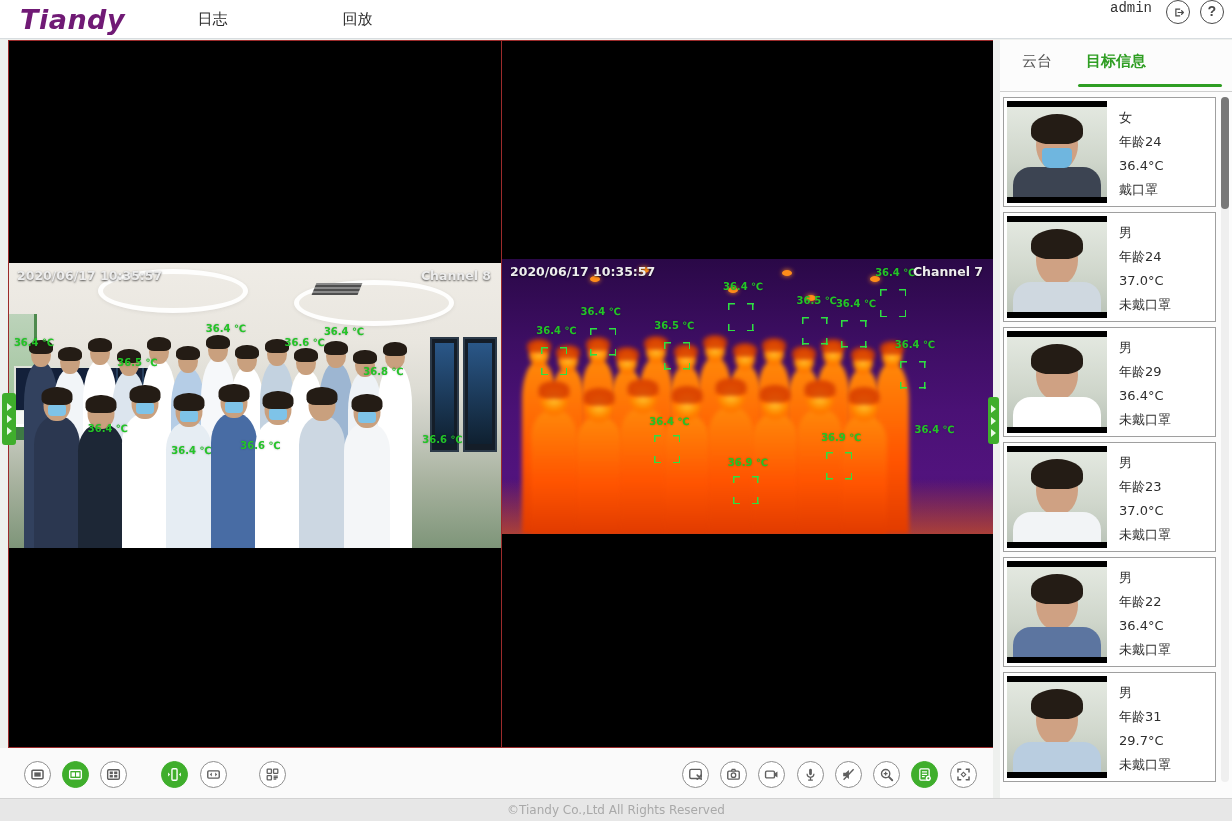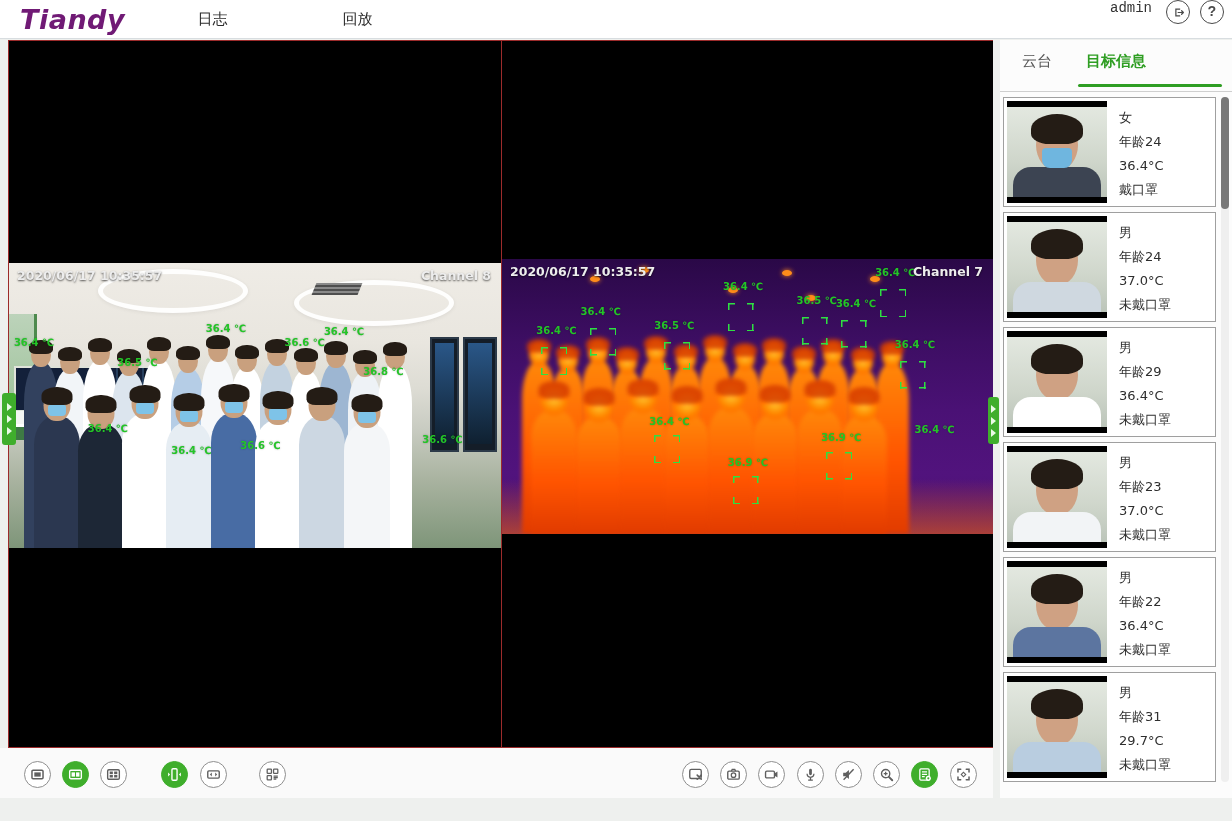--- a/index.html
+++ b/index.html
@@ -474,20 +474,21 @@
         </svg>
     </div>
     <div class="cbtn" style="left:949.5px">
       <svg width="17" height="17" viewBox="0 0 16 16">
           <path d="M2.8,5.6 V3 H5.4 M10.6,3 H13.2 V5.6 M13.2,10.4 V13 H10.6 M5.4,13 H2.8 V10.4" stroke="currentColor" stroke-width="1.4" fill="none" stroke-linecap="round"></path>
           <rect x="6.5" y="6.5" width="3" height="3" transform="rotate(45 8 8)" stroke="currentColor" stroke-width="1" fill="none"></rect>
         </svg>
     </div>
   </div>
 
+  <div class="footer">©Tiandy Co.,Ltd All Rights Reserved</div>
 
   <div class="sidebar">
     <div class="stab stab1">云台</div>
     <div class="stab stab2">目标信息</div>
     <div class="underline"></div>
     <div class="sdiv"></div>
 
     <div class="card" style="top:57px">
       <div class="ph">
           <div class="im">

